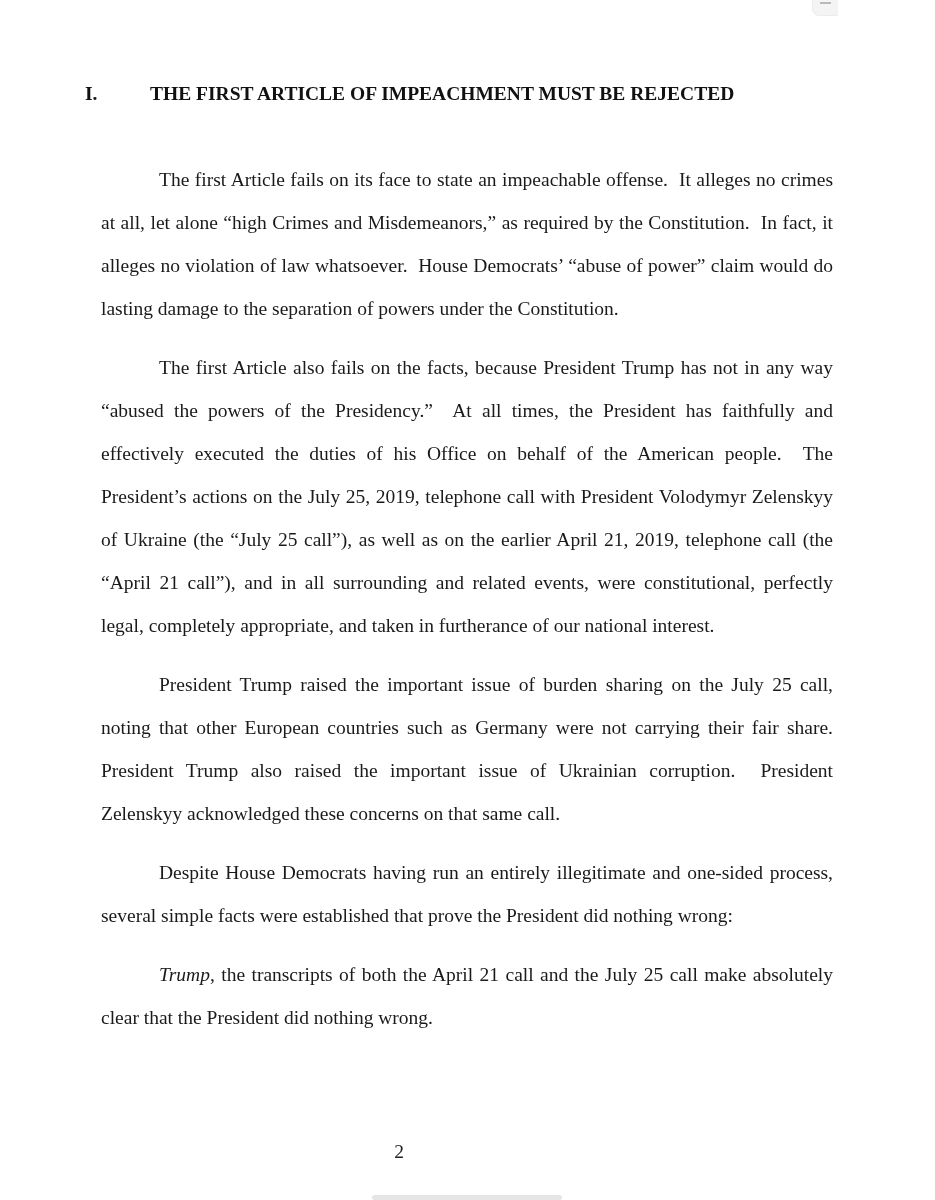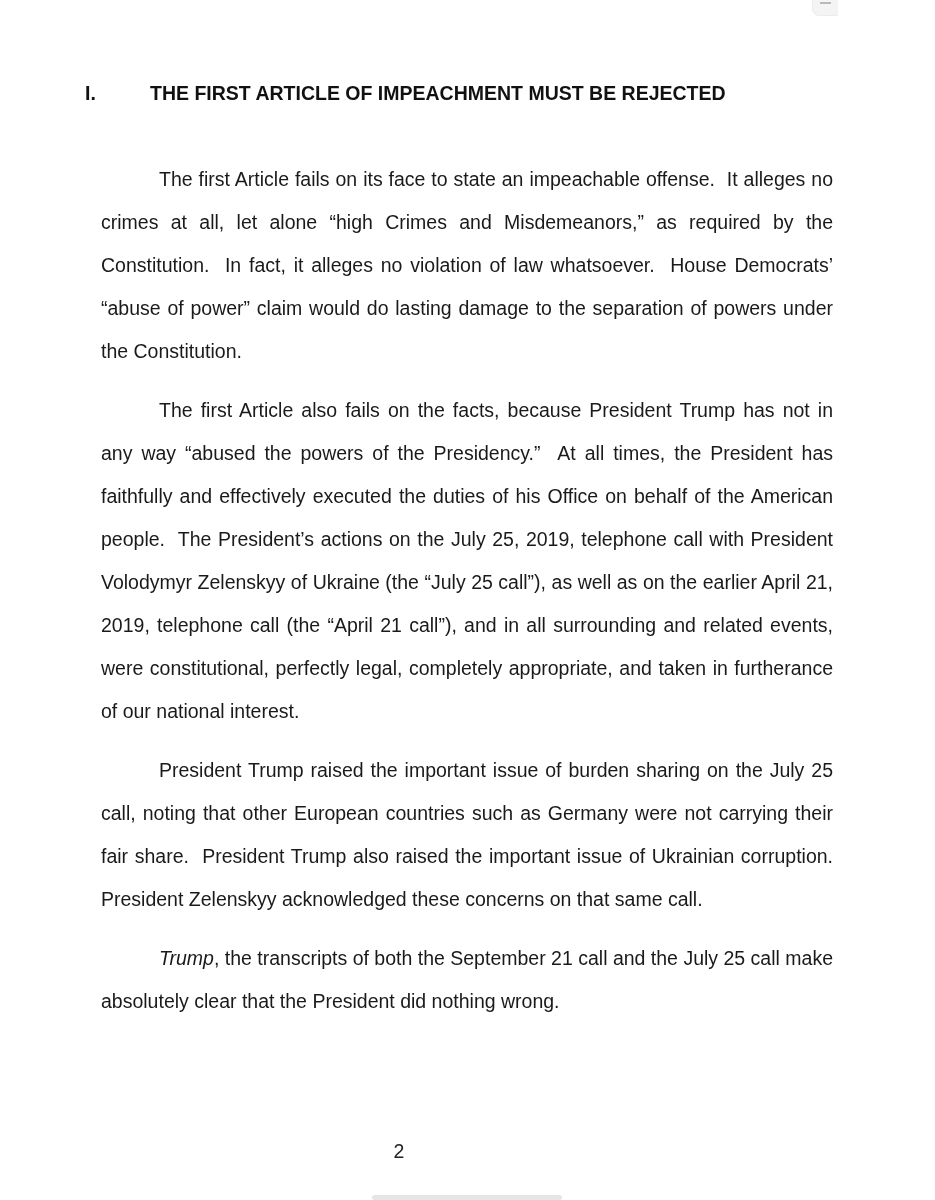--- a/index.html
+++ b/index.html
@@ -6,21 +6,21 @@
     margin: 0;
     padding: 0;
     background: #ffffff;
   }
   .page {
     position: relative;
     width: 838px;
     height: 1200px;
     background: #ffffff;
     overflow: hidden;
-    font-family: Liberation Sans, sans-serif;
+    font-family: Liberation Serif, serif;
     color: #1a1a1a;
   }
   .content {
     position: absolute;
     left: 85px;
     top: 72px;
     width: 764px;
     font-size: 19.5px;
     line-height: 43px;
   }
@@ -87,21 +87,22 @@
 <div class="page">
 
   <div class="content">
     <p class="heading">
       <span class="heading-numeral">I.</span><span>THE FIRST ARTICLE OF IMPEACHMENT MUST BE REJECTED</span>
     </p>
     <div>
         <p class="para"><span>The first Article fails on its face to state an impeachable offense.  It alleges no crimes at all, let alone “high Crimes and Misdemeanors,” as required by the Constitution.  In fact, it alleges no violation of law whatsoever.  House Democrats’ “abuse of power” claim would do lasting damage to the separation of powers under the Constitution.</span></p>
         <p class="para"><span>The first Article also fails on the facts, because President Trump has not in any way “abused the powers of the Presidency.”  At all times, the President has faithfully and effectively executed the duties of his Office on behalf of the American people.  The President’s actions on the July 25, 2019, telephone call with President Volodymyr Zelenskyy of Ukraine (the “July 25 call”), as well as on the earlier April 21, 2019, telephone call (the “April 21 call”), and in all surrounding and related events, were constitutional, perfectly legal, completely appropriate, and taken in furtherance of our national interest.</span></p>
         <p class="para"><span>President Trump raised the important issue of burden sharing on the July 25 call, noting that other European countries such as Germany were not carrying their fair share.  President Trump also raised the important issue of Ukrainian corruption.  President Zelenskyy acknowledged these concerns on that same call.</span></p>
-        <p class="para"><span class="italic">Trump</span><span>, the transcripts of both the September 21 call and the July 25 call make absolutely clear that the President did nothing wrong.</span></p>
+        <p class="para"><span>Despite House Democrats having run an entirely illegitimate and one-sided process, several simple facts were established that prove the President did nothing wrong:</span></p>
+        <p class="para"><span class="italic">Trump</span><span>, the transcripts of both the April 21 call and the July 25 call make absolutely clear that the President did nothing wrong.</span></p>
       </div>
   </div>
 
   <div class="page-number">2</div>
 
   <div class="corner-artifact">
     <span class="corner-artifact-dash"></span>
   </div>
 
   <div class="bottom-indicator"></div>

